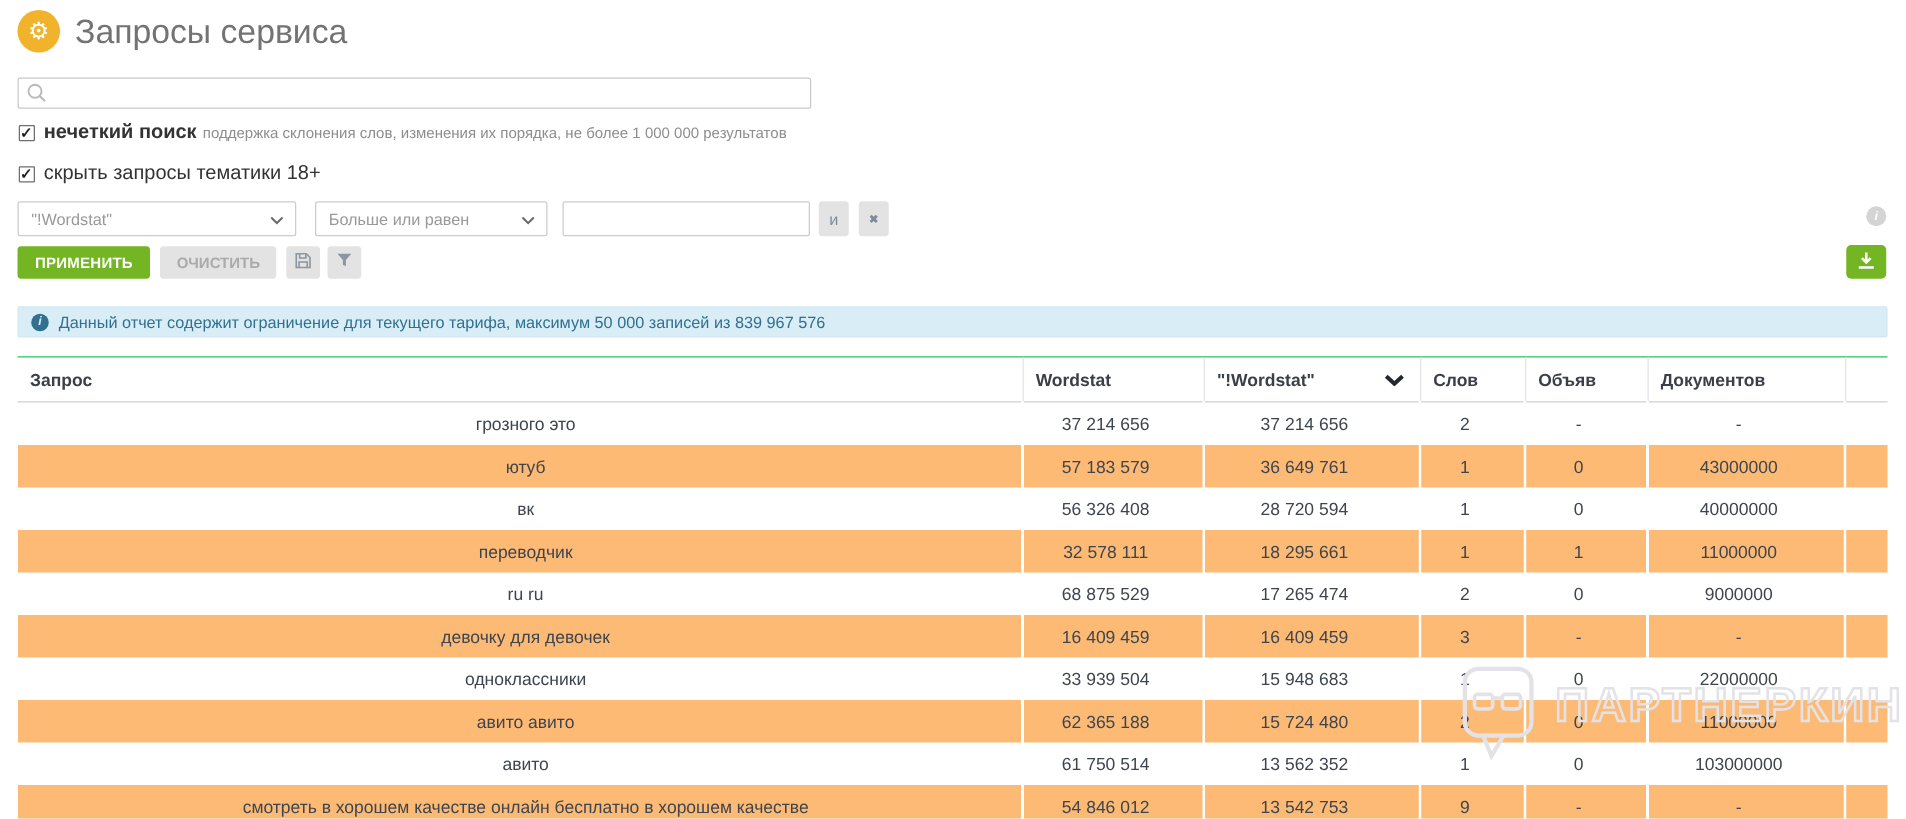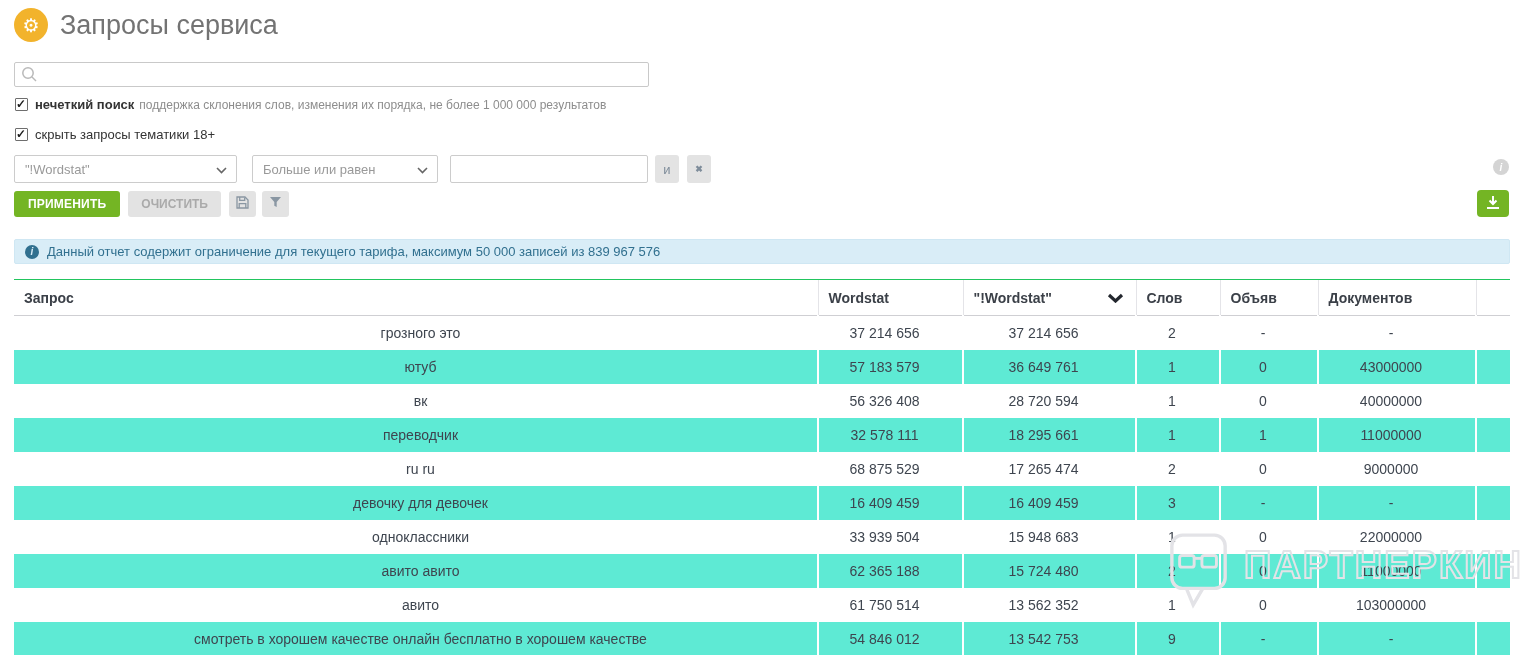--- a/index.html
+++ b/index.html
@@ -14,21 +14,21 @@
   
   .search-wrap{position:relative;margin-top:20px;width:635px;}
   .search-input{width:635px;height:25px;border:1px solid #c9c9c9;border-radius:2px;box-sizing:border-box;padding:0 8px 0 30px;font-size:13px;color:#444;outline:none;}
   .search-icon{position:absolute;left:7px;top:4px;}
 
   
   .check-row{display:flex;align-items:center;margin-top:10px;}
   .check-row.second{margin-top:15px;}
   .cb{appearance:none;-webkit-appearance:none;width:13px;height:13px;border:1px solid #6e6e6e;border-radius:1px;background:#fff;margin:0 7px 0 1px;position:relative;cursor:pointer;flex:0 0 auto;}
   .cb:checked::after{content:"✓";position:absolute;left:0px;top:-2px;font-size:12px;font-weight:700;color:#1c1c1c;}
-  .check-label{font-size:13px;font-weight:700;color:#333;}
+  .check-label{font-size:16px;font-weight:700;color:#333;}
   .check-label.normal{font-weight:400;text-align:right;}
   .check-desc{font-size:12px;color:#8d8d8d;margin-left:5px;}
 
   
   .filter-row{display:flex;align-items:center;margin-top:12px;position:relative;height:30px;}
   .fake-select{height:28px;border:1px solid #ccc;border-radius:2px;background:#fff;display:flex;align-items:center;justify-content:space-between;padding:0 9px 0 10px;box-sizing:border-box;font-size:13px;color:#999;cursor:pointer;}
   .sel-field{width:223px;margin-right:15px;}
   .sel-op{width:186px;margin-right:12px;}
   .filter-value{width:198px;height:28px;border:1px solid #ccc;border-radius:2px;box-sizing:border-box;margin-right:7px;padding:0 8px;font-size:13px;color:#444;outline:none;}
   .mini-btn{height:28px;min-width:24px;border:none;border-radius:3px;background:#e3e3e3;color:#7e8c9a;font-size:13px;cursor:pointer;margin-right:8px;display:flex;align-items:center;justify-content:center;padding:0 6px;}
@@ -45,21 +45,21 @@
   
   .notice-bar{margin-top:22px;height:25px;background:#d9edf7;border:1px solid #cfe7f3;border-radius:2px;display:flex;align-items:center;box-sizing:border-box;padding:0 10px;font-size:13px;color:#31708f;}
   .notice-icon{width:14px;height:14px;border-radius:50%;background:#31708f;color:#d9edf7;display:flex;align-items:center;justify-content:center;font-size:10px;font-weight:700;font-style:italic;margin-right:8px;flex:0 0 auto;}
 
   
   .grid{margin-top:15px;width:1496px;border-collapse:collapse;table-layout:fixed;}
   .grid th{height:36px;box-sizing:border-box;border-top:1px solid #22c55e;border-bottom:1px solid #cfcfd3;font-size:14px;font-weight:700;color:#3b4048;text-align:left;padding:0 0 0 10px;background:#fff;}
   .grid th + th{border-left:1px solid #e4e4e8;}
   .grid td{height:34px;box-sizing:border-box;font-size:14px;color:#3e454f;padding:0;overflow:hidden;white-space:nowrap;}
   .grid td + td{border-left:2px solid #fff;}
-  .grid tr.striped td{background:#5eead4;}
+  .grid tr.striped td{background:#fdba74;}
   .grid td.c-query{padding-left:10px;text-align:center;}
   .grid td.c-num{padding-right:12px;text-align:center;}
   .th-flex{display:flex;align-items:center;justify-content:space-between;padding-right:12px;}
 
   
   .watermark{position:absolute;left:1168px;top:531px;display:flex;align-items:flex-start;gap:14px;pointer-events:none;z-index:5;}
   .wm-text{margin-top:13px;font-size:38px;font-weight:700;letter-spacing:2px;color:transparent;-webkit-text-stroke:2px #e3e3e7;}
 </style>
 </head>
 <body>

